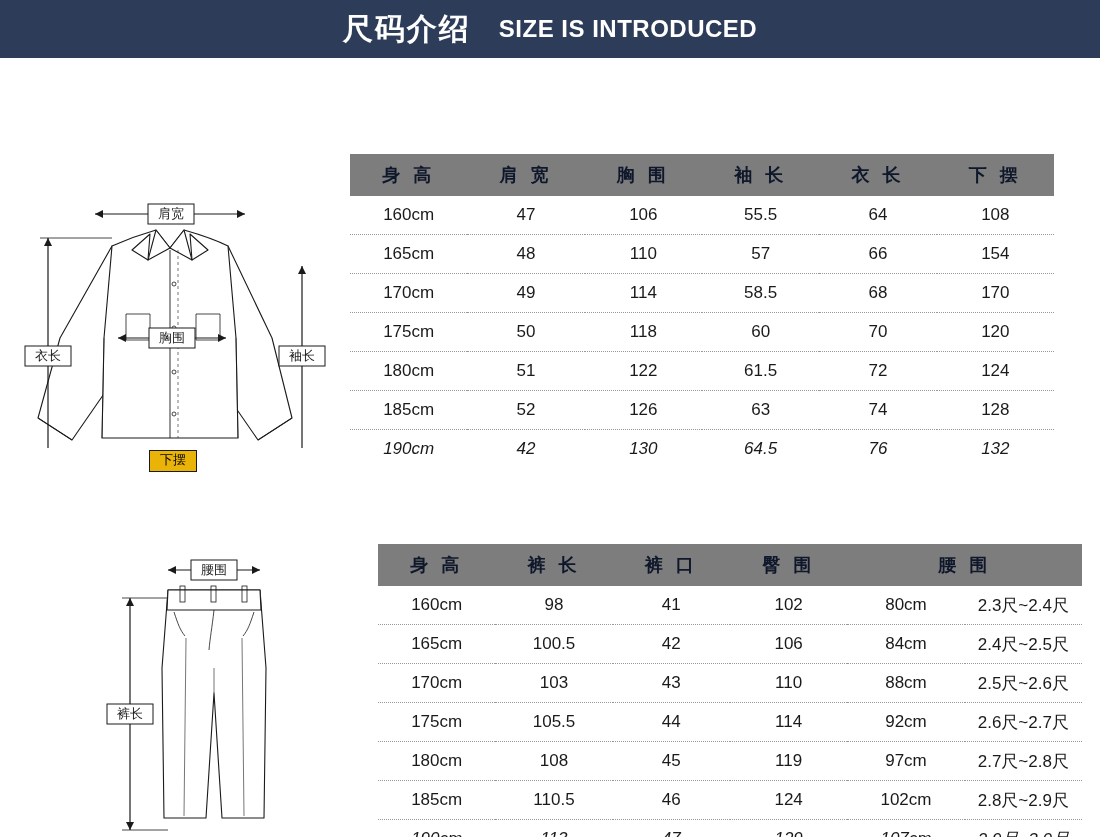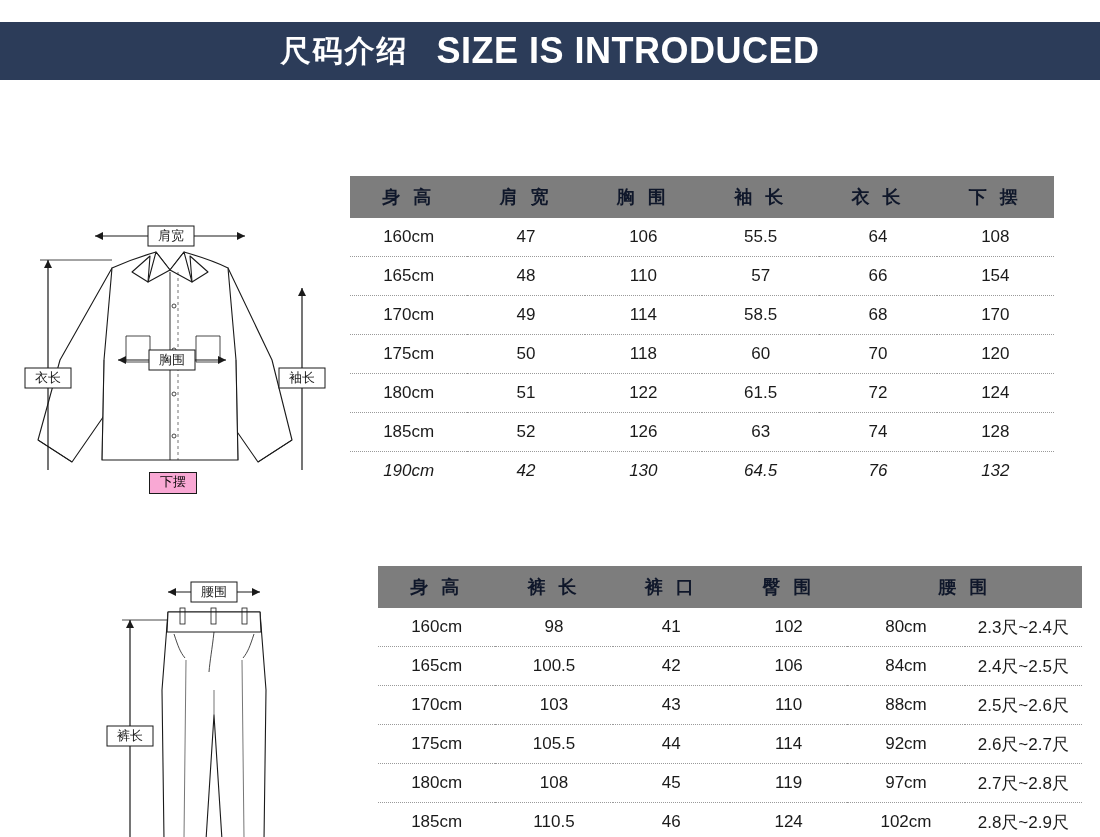--- a/index.html
+++ b/index.html
@@ -17,32 +17,31 @@
 
   
   .banner {
     width: 1100px;
     height: 58px;
     background: #2c3c59;
     display: flex;
     align-items: center;
     justify-content: center;
     box-sizing: border-box;
-    margin-top: 22px;
   }
   .banner-cn {
     color: #ffffff;
     font-size: 30px;
     font-weight: bold;
     letter-spacing: 2px;
     margin-right: 28px;
   }
   .banner-en {
     color: #ffffff;
-    font-size: 36px;
+    font-size: 24px;
     font-weight: bold;
     letter-spacing: 0.5px;
   }
 
   
   .content {
     position: relative;
     width: 1100px;
     height: 779px;
   }
@@ -200,21 +199,21 @@
       </svg>
 
       <div style="position:absolute;left:0;top:0;width:0;height:0;overflow:hidden">
         
         
         
         
         
       </div>
 
-      <div style="position:absolute; left:149px; top:362px; width:46px; height:20px; background:#f9a8d4; border:1px solid #1a1a1a; font-size:13px; line-height:18px; text-align:center;">
+      <div style="position:absolute; left:149px; top:362px; width:46px; height:20px; background:#eab308; border:1px solid #1a1a1a; font-size:13px; line-height:18px; text-align:center;">
         <span>下摆</span>
       </div>
     </div>
 
     <div class="table-col">
       <table class="size-table">
         <thead>
           <tr>
             <th>身 高</th>
             <th>肩 宽</th>

